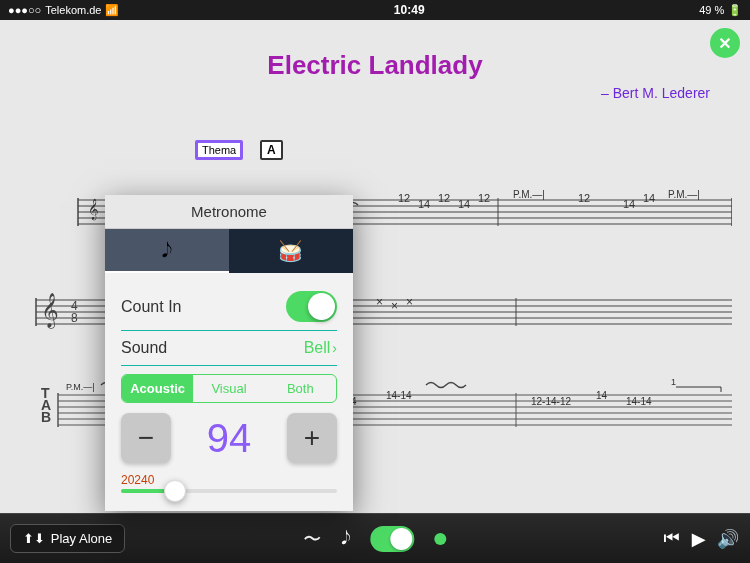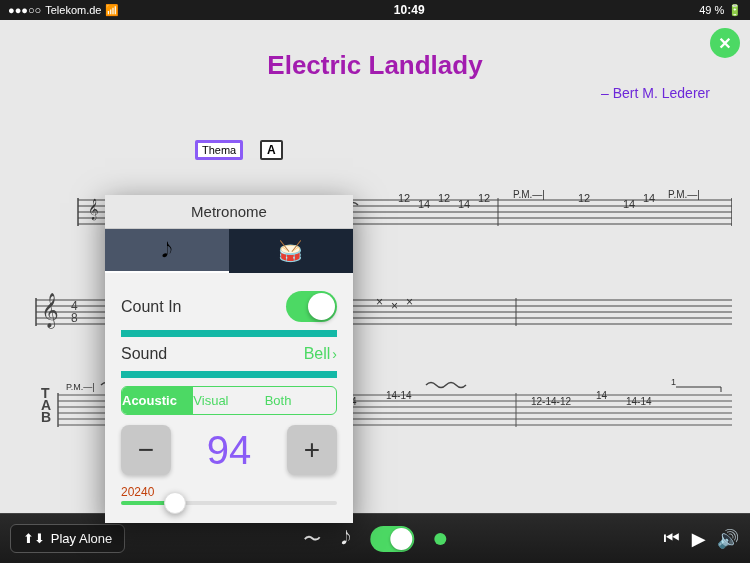--- a/index.html
+++ b/index.html
@@ -148,21 +148,21 @@
 
     .metro-body {
       padding: 10px 16px;
     }
 
     .metro-row {
       display: flex;
       align-items: center;
       justify-content: space-between;
       padding: 8px 0;
-      border-bottom: 7px solid #14b8a6;
+      border-bottom: 1px solid #14b8a6;
     }
 
     .metro-row:last-of-type {
       border-bottom: none;
     }
 
     .metro-label {
       font-size: 16px;
       color: #333;
     }
@@ -207,21 +207,21 @@
     .mode-tabs {
       display: flex;
       margin: 8px 0;
       border: 1px solid #4cd964;
       border-radius: 6px;
       overflow: hidden;
     }
 
     .mode-tab {
       flex: 1;
-      text-align: left;
+      text-align: center;
       padding: 6px 0;
       font-size: 13px;
       cursor: pointer;
       color: #4cd964;
       background: transparent;
       border: none;
     }
 
     .mode-tab.active {
       background: #4cd964;

